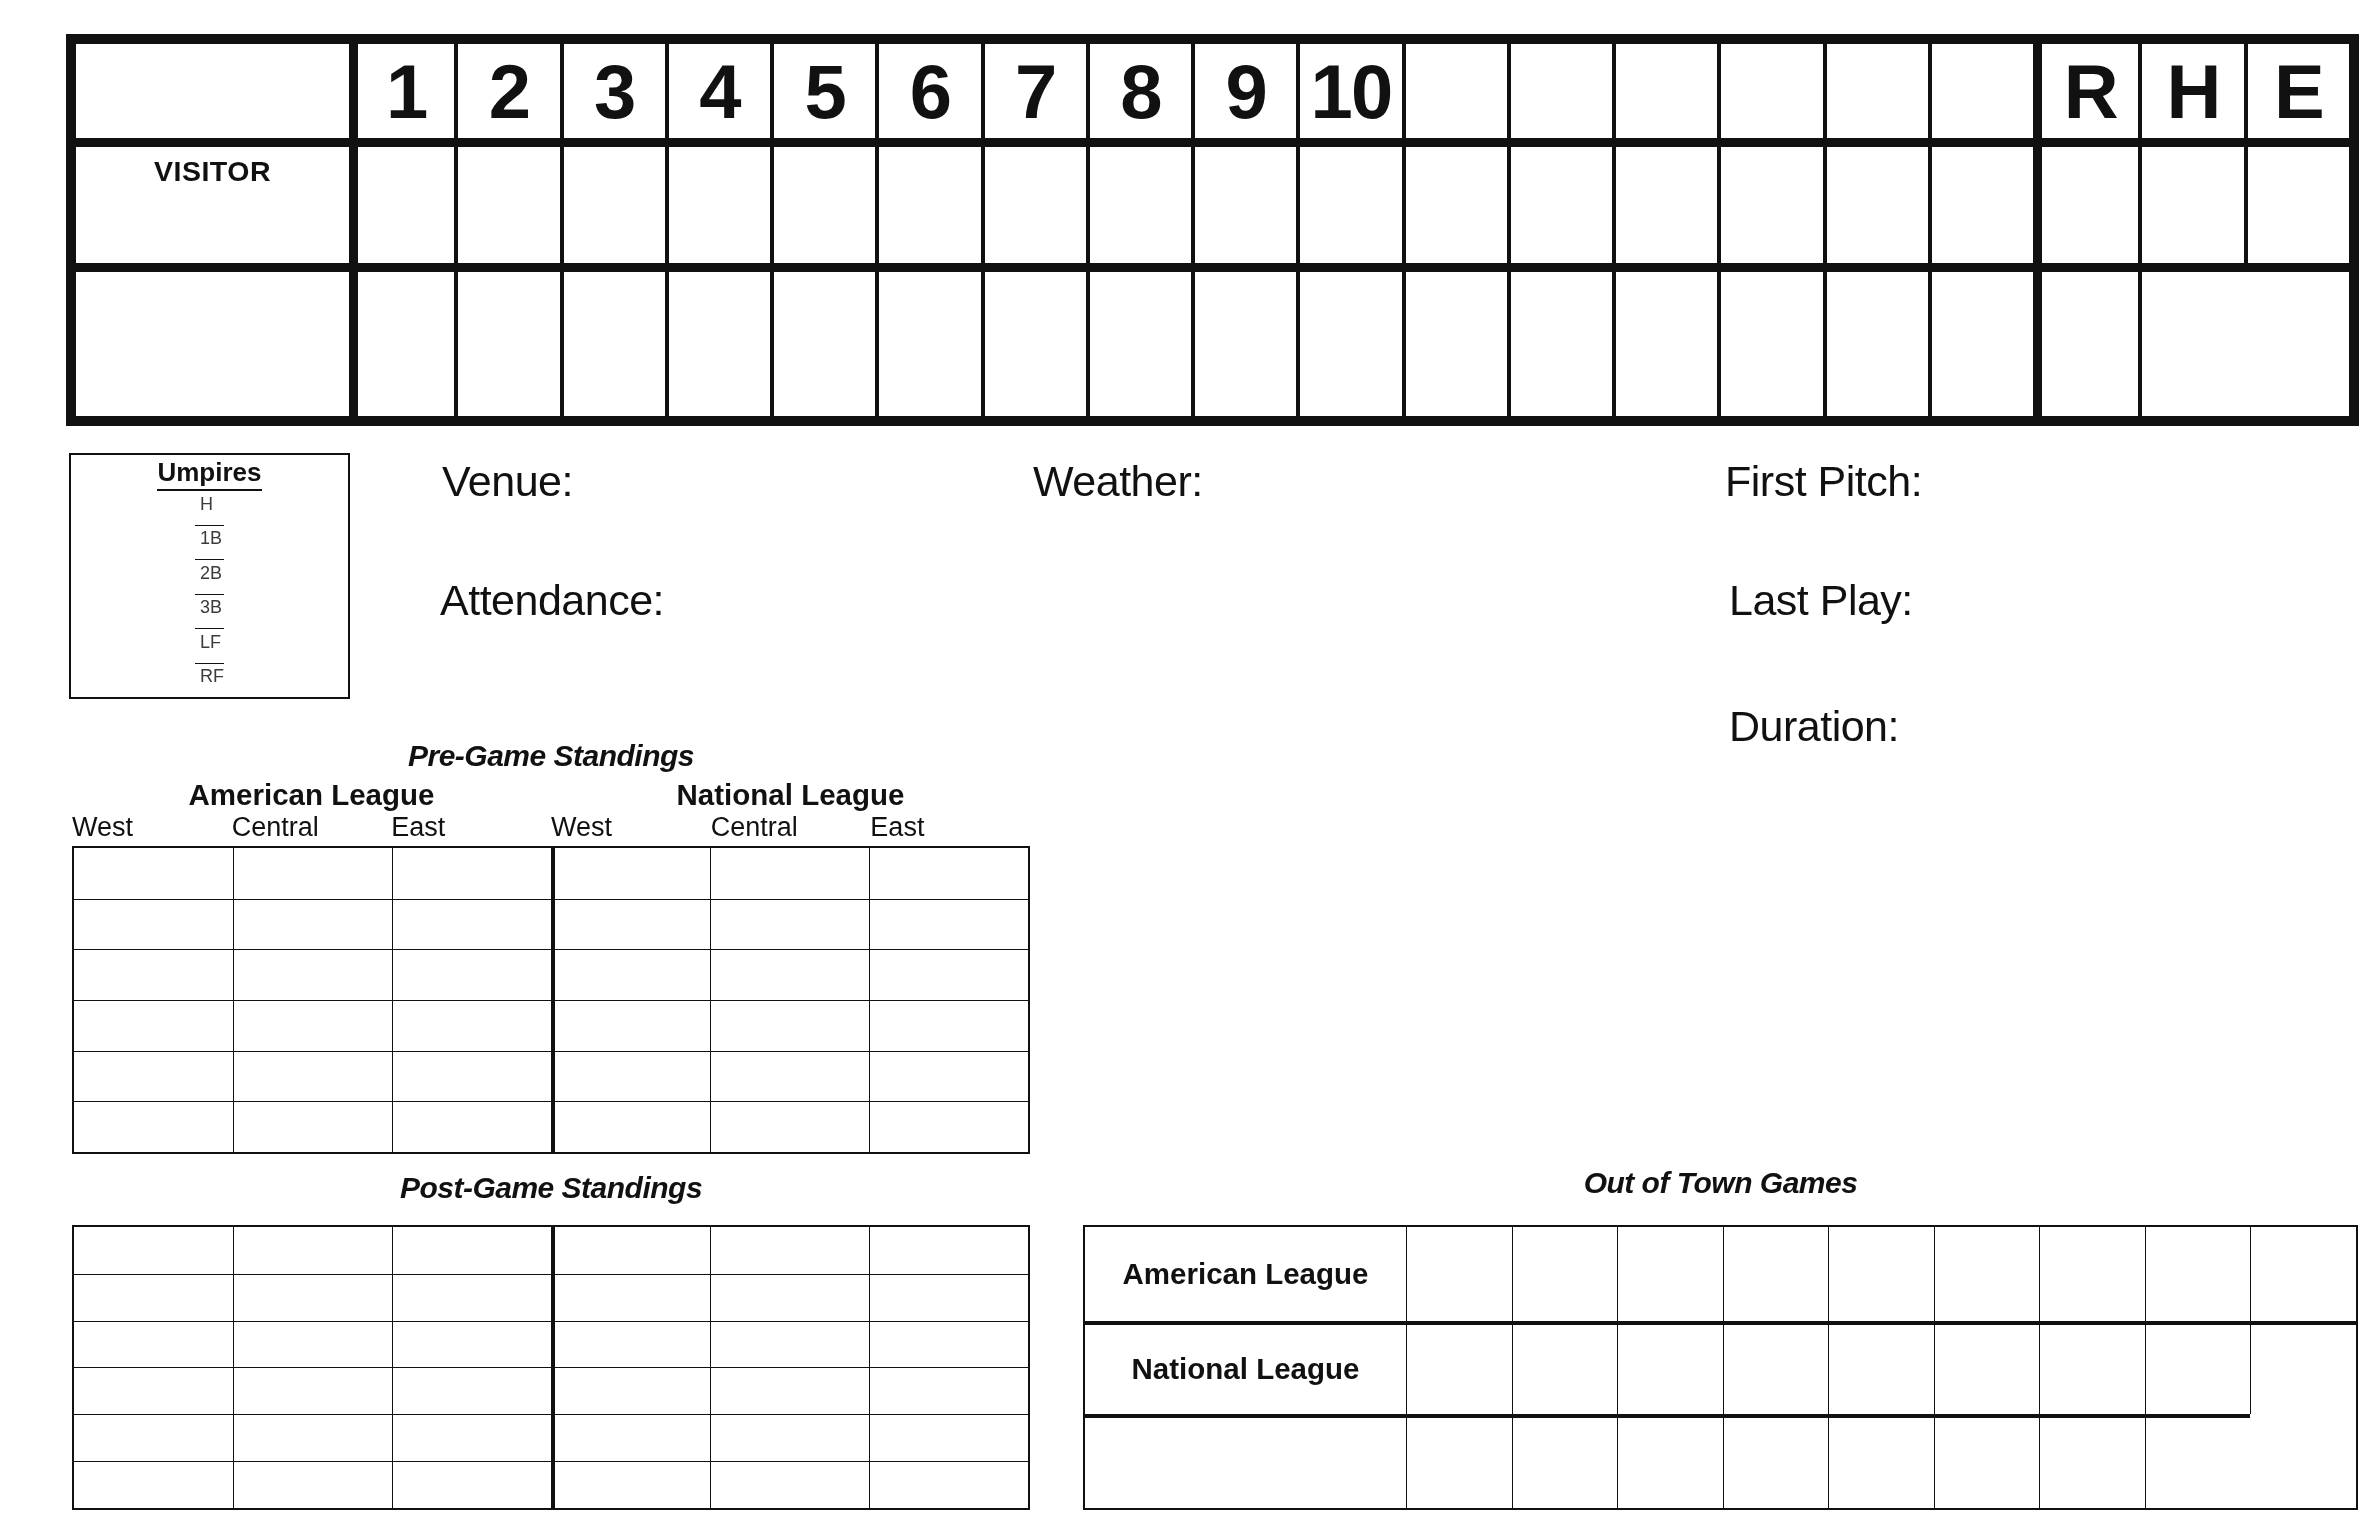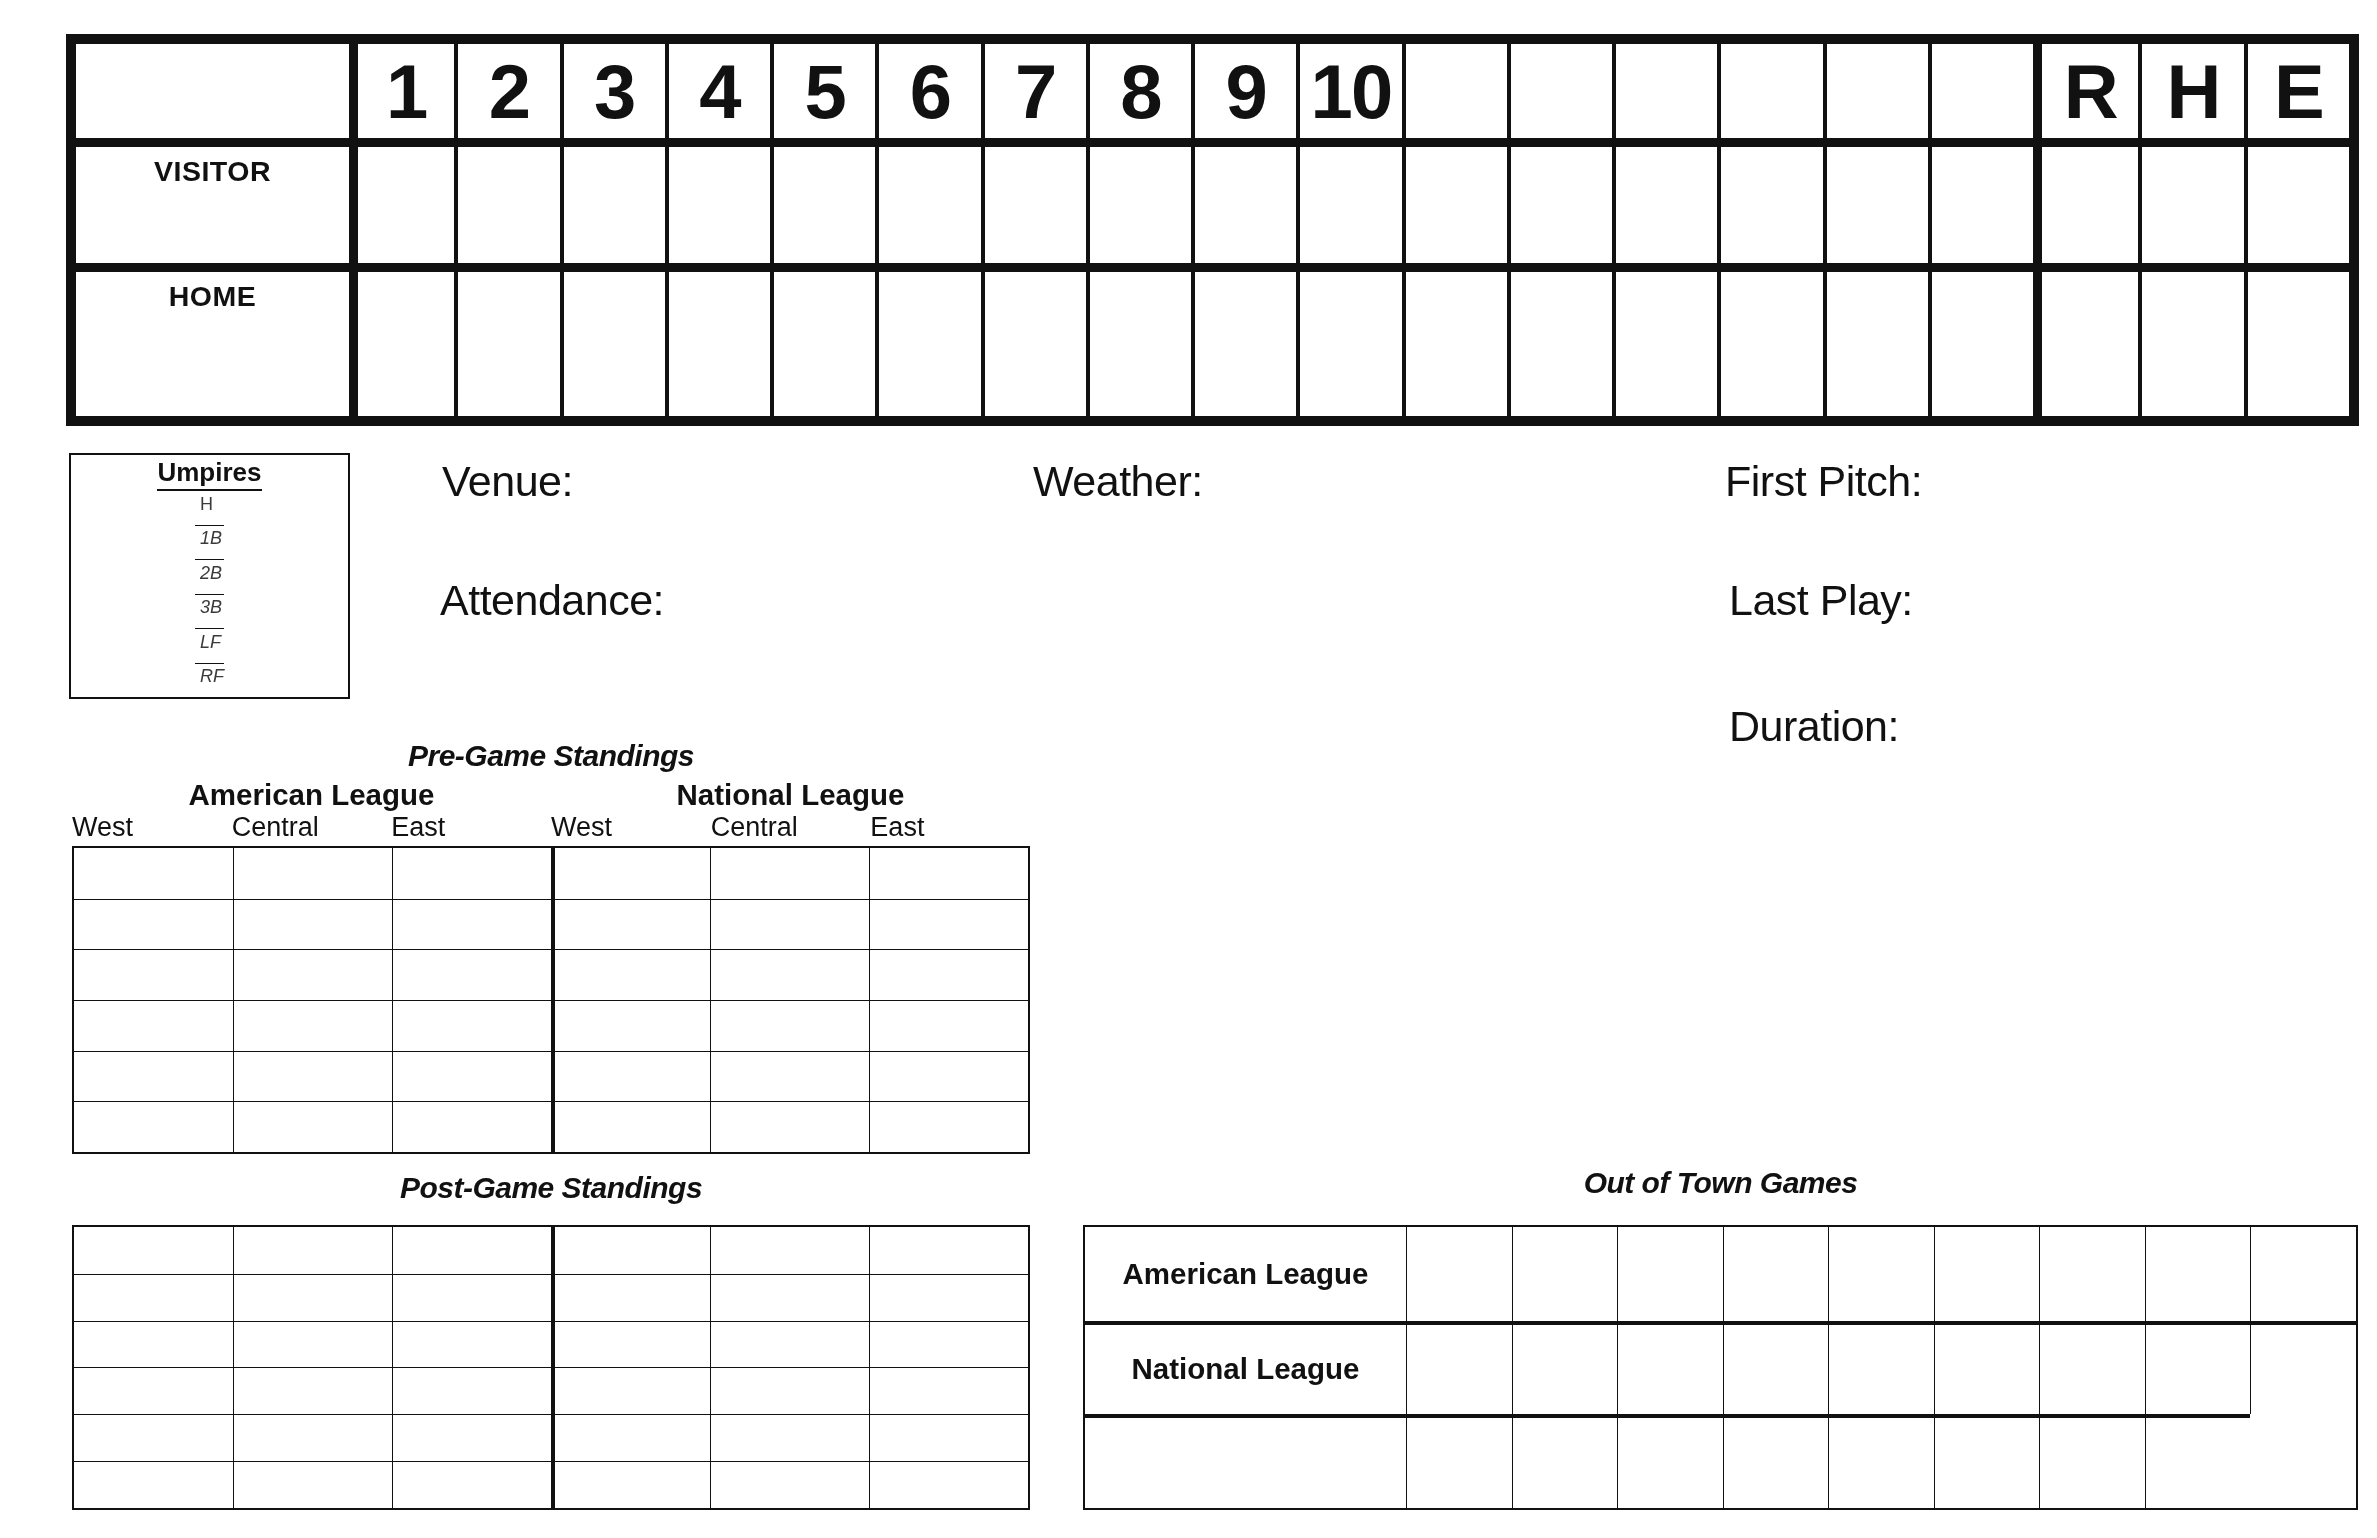--- a/index.html
+++ b/index.html
@@ -30,21 +30,21 @@
   .team-cell { display:flex; justify-content:center; align-items:flex-start; padding-top:7.6px;
     font-weight:bold; font-size:28.5px; letter-spacing:0.5px; }
 
   
   .umpires { left:69px; top:453px; width:281px; height:246px; border:2.9px solid #111;
     display:flex; flex-direction:column;align-items:center; }
   .umpires-header { height:36px; border-bottom:2.9px solid #111; display:flex;
     align-items:center; justify-content:center; font-weight:bold; font-size:26px; }
   .umpires-rows { flex:1; display:flex; flex-direction:column; }
   .umpire-row { flex:1; display:flex; align-items:flex-start; }
-  .umpire-row + .umpire-row { border-top:1.9px solid #111;font-style:italic; }
+  .umpire-row + .umpire-row { border-top:1.9px solid #111; }
   .umpire-pos { font-size:18px; color:#3b3b3b; padding:2.9px 0 0 4.8px; line-height:1.2; }
   .umpire-field { flex:1; height:100%; }
 
   
   .info-label { position:absolute; font-weight:normal; font-size:43px; line-height:1;
     letter-spacing:-0.5px; white-space:nowrap; }
 
   
   .sec-title { position:absolute; text-align:center; font-weight:bold; font-size:30px;
     letter-spacing:-0.5px;font-style:italic; }
@@ -114,21 +114,20 @@
     <div></div>
     <div></div>
     <div></div>
     <div></div>
     <div></div>
     <div></div>
     <div></div>
   </div>
 
   <div class="sb-row sb-home">
-    <div class="team-cell">HOME</div>
     <div></div>
     <div></div>
     <div></div>
     <div></div>
     <div></div>
     <div></div>
     <div></div>
     <div></div>
     <div></div>
     <div></div>

